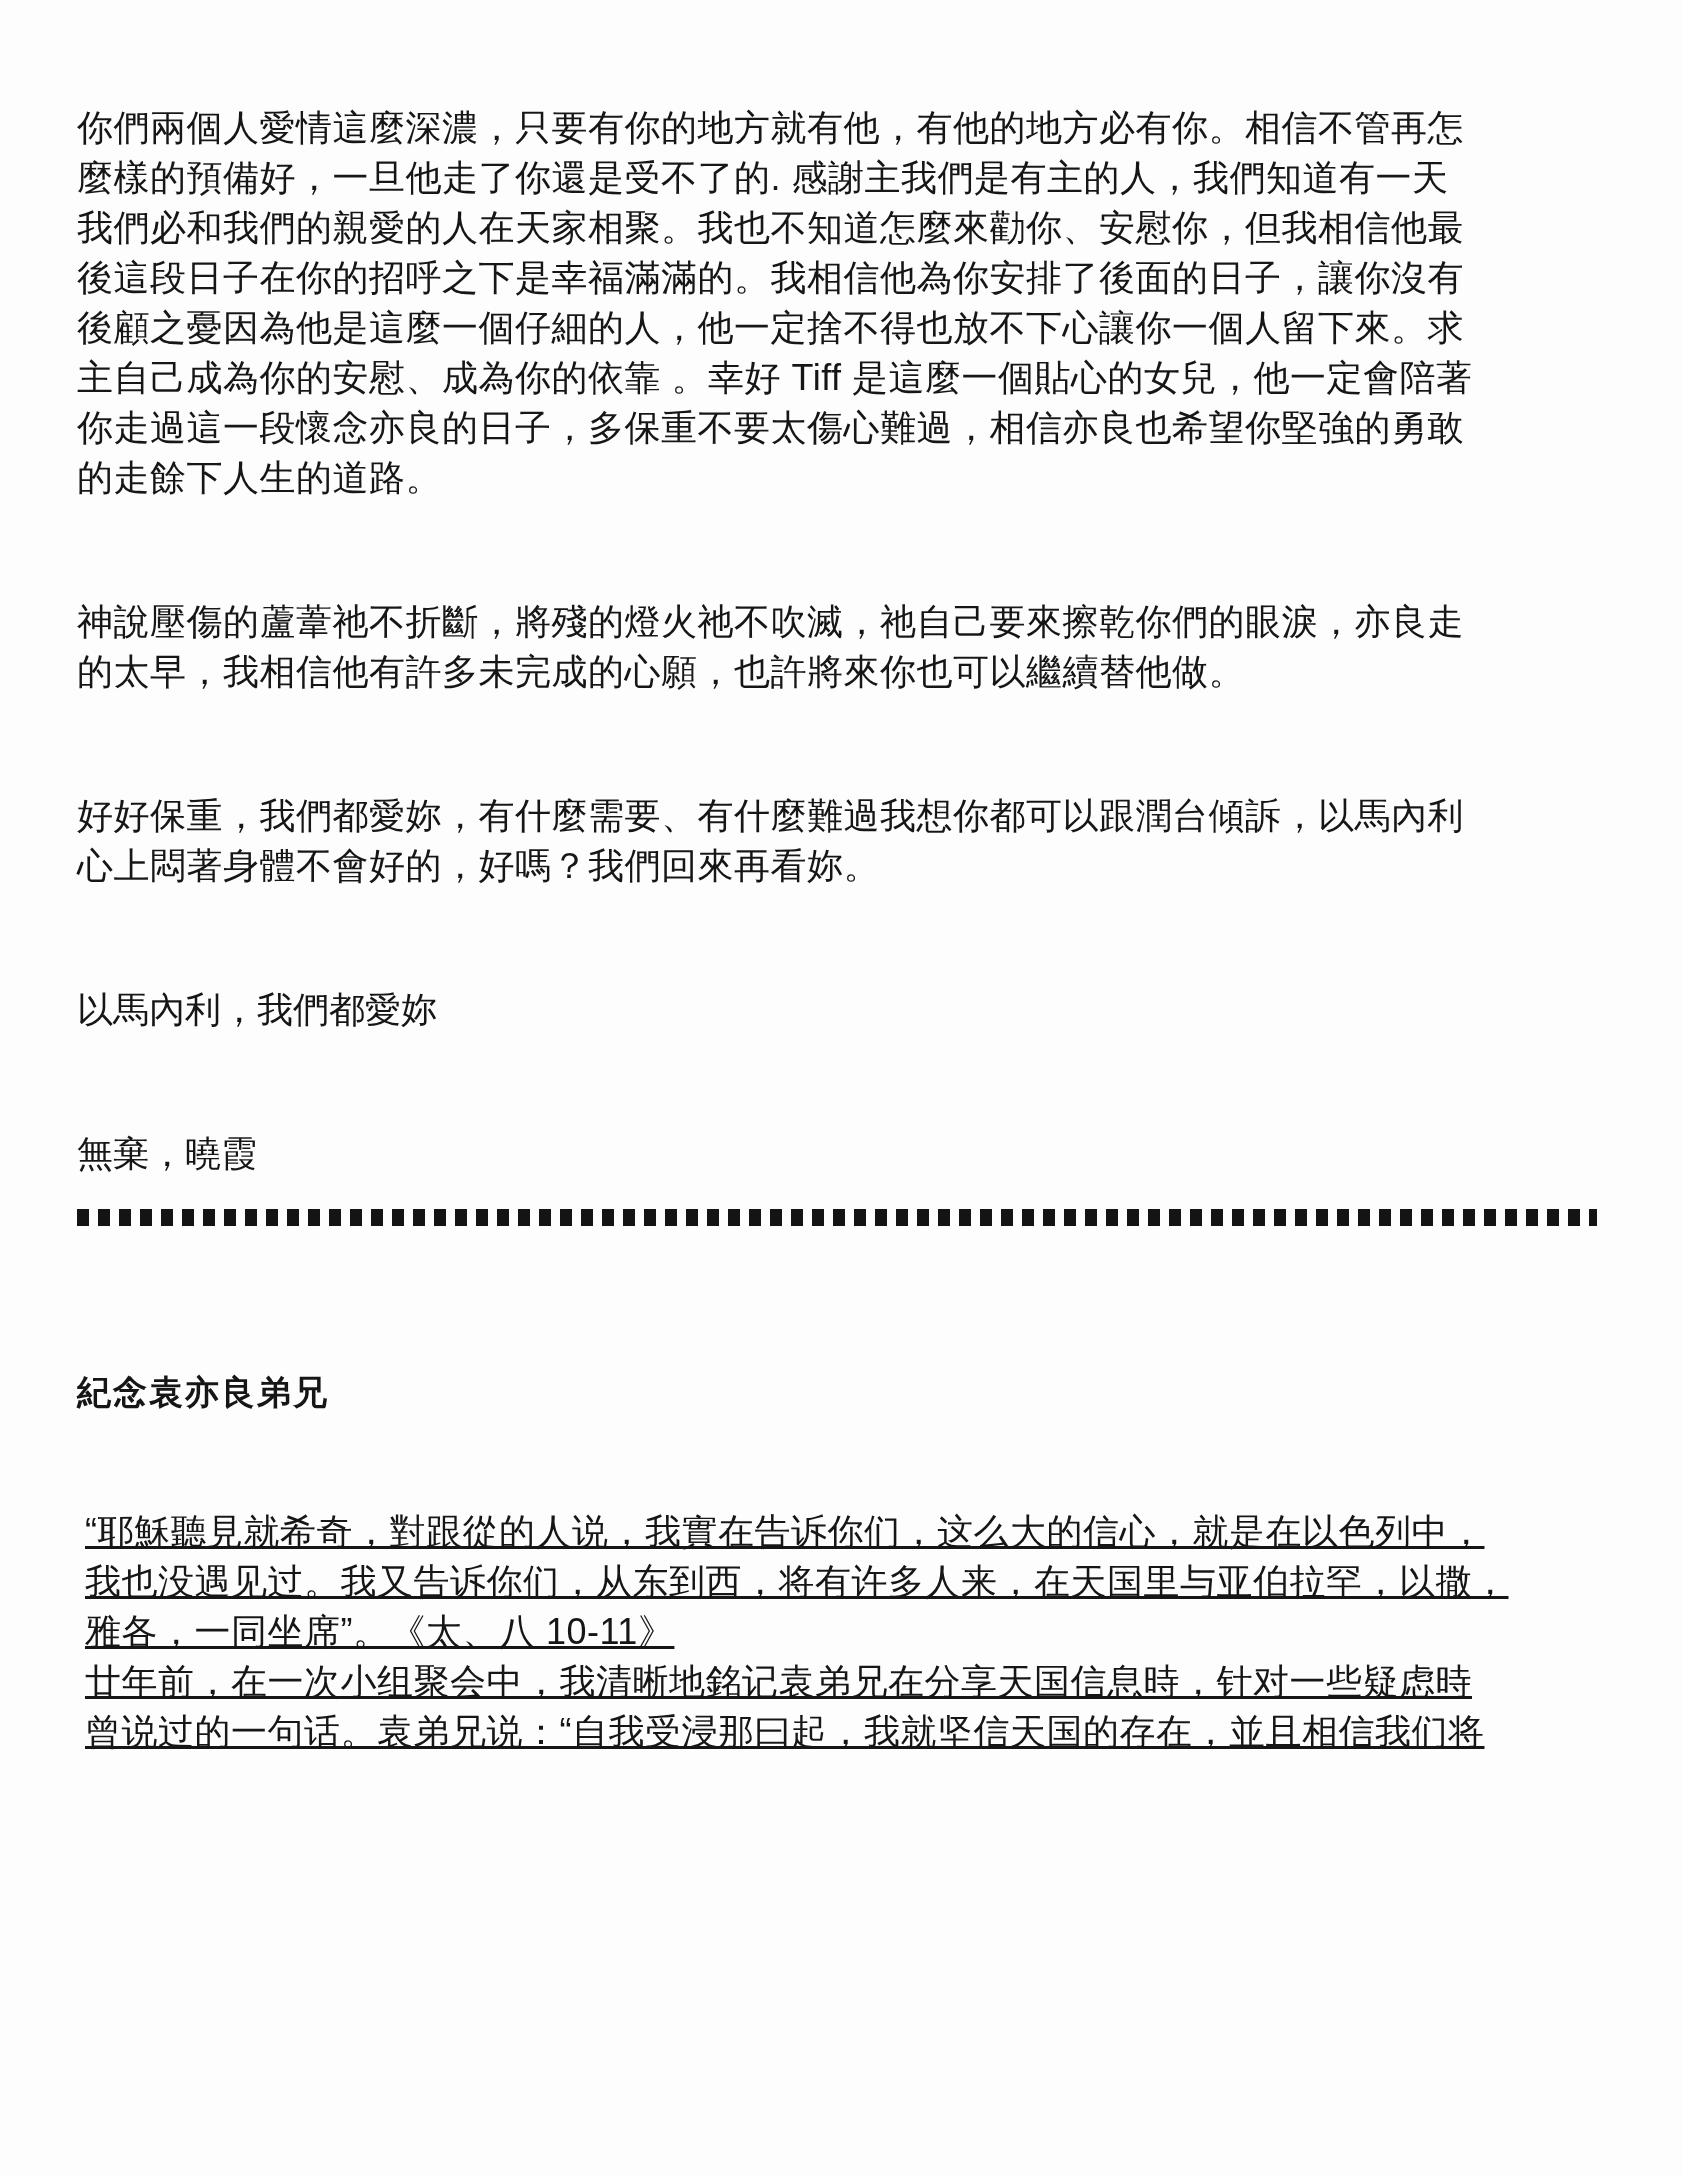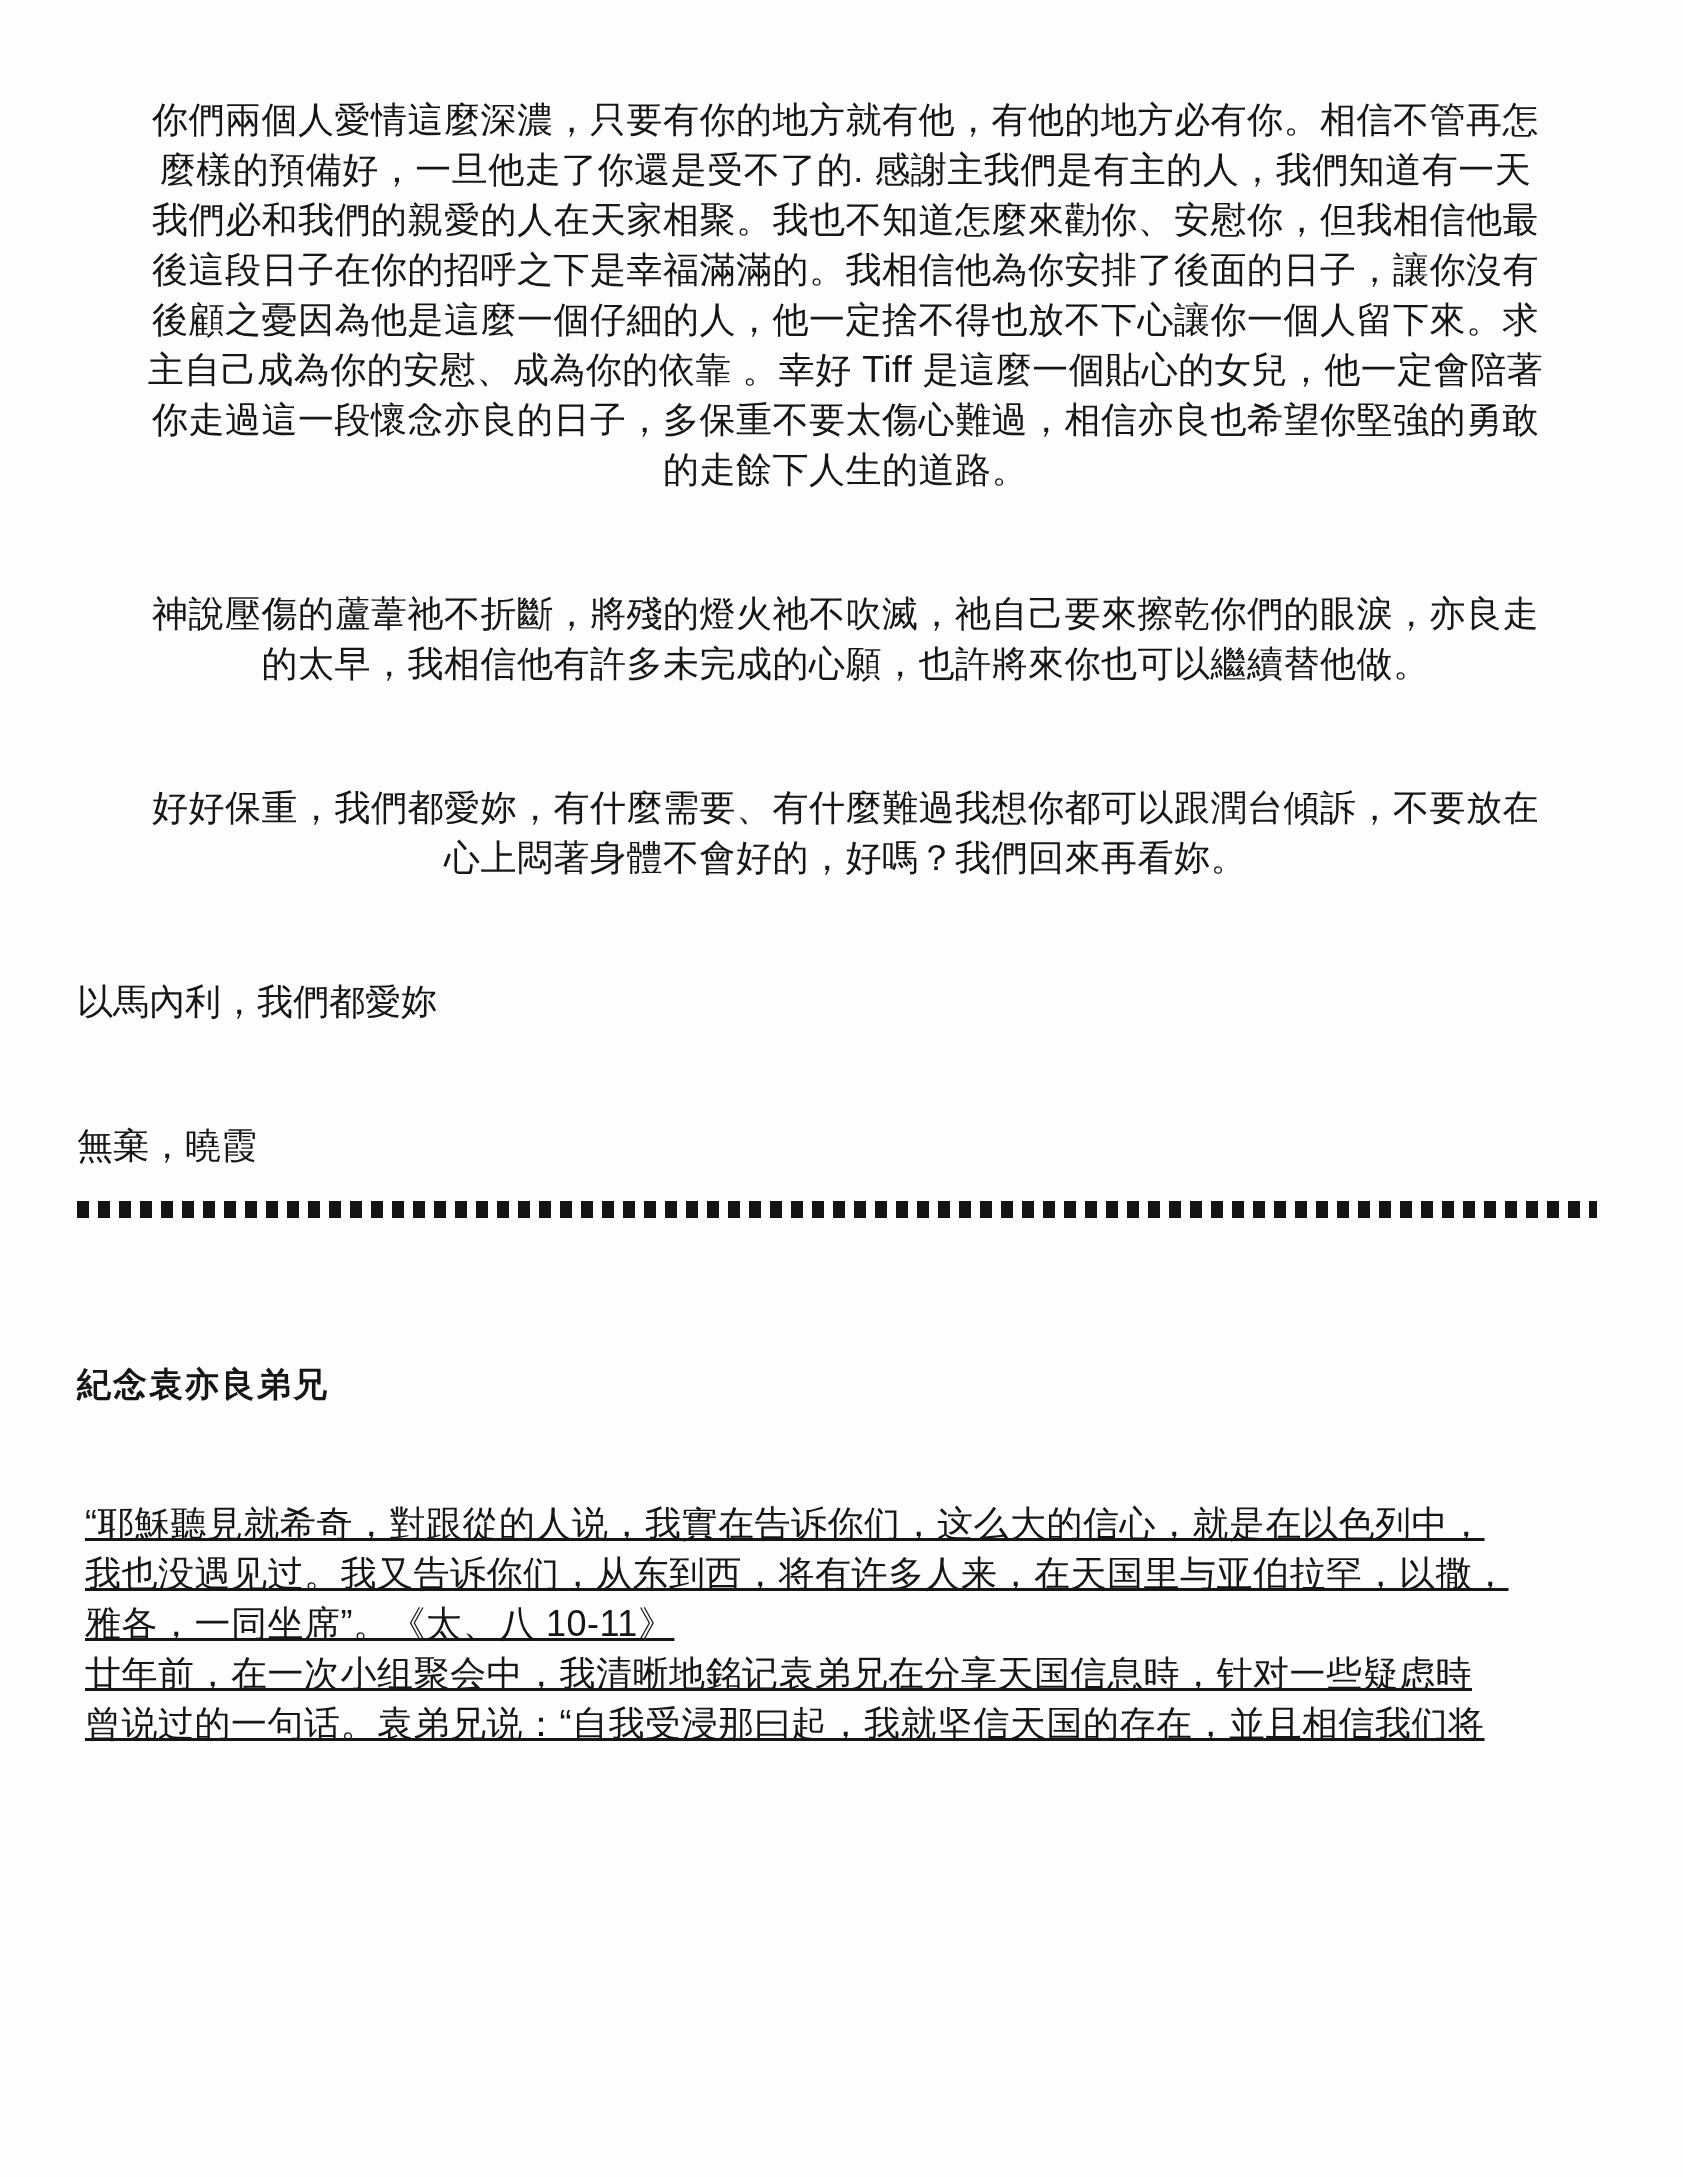--- a/index.html
+++ b/index.html
@@ -15,24 +15,23 @@
     background: #fdfdfd;
     padding: 87px 69px 0 77px;
     color: #161616;
     
     font-family: "Liberation Sans", "DejaVu Sans", sans-serif;
     font-size: 36px;
     line-height: 50px;
     overflow: hidden;
   }
   .para {
-    margin: 8px 0 94px 0;
+    margin: 16px 0 94px 0;
     white-space: pre-line;      
     letter-spacing: 0.5px;
-    text-align: center;
   }
   .closing {
     margin: 0 0 94px 0;
     white-space: pre-line;
   }
   .signature {
     margin: 0 0 30px 0;
     white-space: pre-line;
   }
   .divider {
@@ -68,21 +67,21 @@
 後這段日子在你的招呼之下是幸福滿滿的。我相信他為你安排了後面的日子，讓你沒有
 後顧之憂因為他是這麼一個仔細的人，他一定捨不得也放不下心讓你一個人留下來。求
 主自己成為你的安慰、成為你的依靠 。幸好 Tiff 是這麼一個貼心的女兒，他一定會陪著
 你走過這一段懷念亦良的日子，多保重不要太傷心難過，相信亦良也希望你堅強的勇敢
 的走餘下人生的道路。</p>
 
 
   <p class="para">神說壓傷的蘆葦祂不折斷，將殘的燈火祂不吹滅，祂自己要來擦乾你們的眼淚，亦良走
 的太早，我相信他有許多未完成的心願，也許將來你也可以繼續替他做。</p>
 
-  <p class="para">好好保重，我們都愛妳，有什麼需要、有什麼難過我想你都可以跟潤台傾訴，不要放在
+  <p class="para">好好保重，我們都愛妳，有什麼需要、有什麼難過我想你都可以跟潤台傾訴，以馬內利
 心上悶著身體不會好的，好嗎？我們回來再看妳。</p>
 
   <p class="closing">以馬內利，我們都愛妳</p>
 
 
   <p class="signature">無棄，曉霞</p>
 
   <div class="divider"></div>
 
   <h1 class="memorial-heading">紀念袁亦良弟兄</h1>

